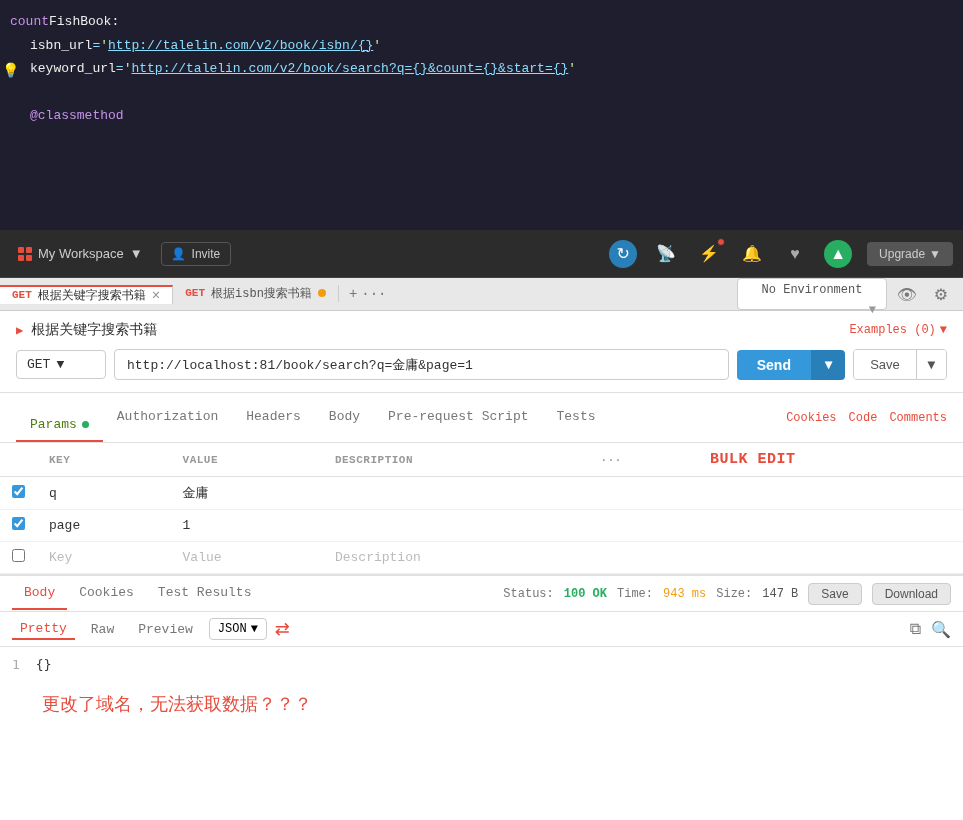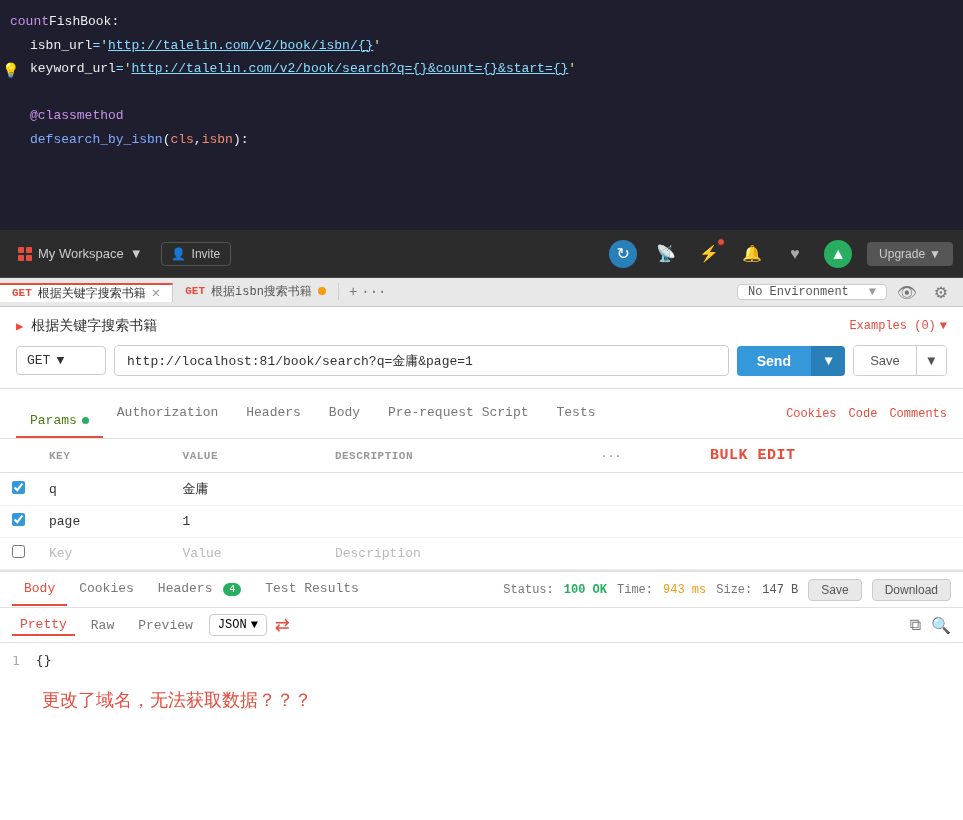--- a/index.html
+++ b/index.html
@@ -172,23 +172,24 @@
     .env-dropdown {
       background: white;
       border: 1px solid #ccc;
       border-radius: 4px;
       padding: 4px 10px;
       font-size: 12px;
       color: #555;
       cursor: pointer;
       display: flex;
       align-items: center;
-      gap: 14px;
+      gap: 6px;
       min-width: 150px;
-      height: 16px;
+      height: 32px;
+      flex-direction: column;
     }
     .env-icon-btn {
       background: transparent;
       border: none;
       cursor: pointer;
       color: #777;
       font-size: 16px;
       width: 28px;
       height: 28px;
       display: flex;
@@ -527,30 +528,20 @@
       <span class="kw-str">'</span>
   </div>
 
   <div class="code-line">&nbsp;</div>
 
   <div class="code-line">
     <span style="width:20px;display:inline-block"></span>
     <span class="kw-at">@classmethod</span>
   </div>
 
-  <div class="code-line">
-    <span style="width:20px;display:inline-block"></span>
-    <span class="kw-def">def </span>
-    <span class="kw-fn">search_by_isbn</span>
-    <span class="kw-white">(</span>
-    <span class="kw-param">cls</span>
-    <span class="kw-white">, </span>
-    <span class="kw-param">isbn</span>
-    <span class="kw-white">):</span>
-  </div>
 
 </div>
 
 <div class="postman-toolbar">
   <button class="workspace-btn">
     <div class="workspace-icon">
       <span></span>
         <span></span>
         <span></span>
         <span></span>
@@ -736,24 +727,20 @@
   <div class="response-area">
 
     <div class="response-tabs-bar">
       <div class="r-tab active">
         <span>Body</span>
       </div>
       <div class="r-tab">
         <span>Cookies</span>
       </div>
       <div class="r-tab">
-        <span>Headers</span>
-        <span class="badge-count">4</span>
-      </div>
-      <div class="r-tab">
         <span>Test Results</span>
       </div>
 
       <div class="status-bar">
         <span class="status-label">Status:</span>
         <span class="status-ok">100 OK</span>
         <span class="status-label">Time:</span>
         <span class="status-time">943 ms</span>
         <span class="status-label">Size:</span>
         <span class="status-size">147 B</span>

